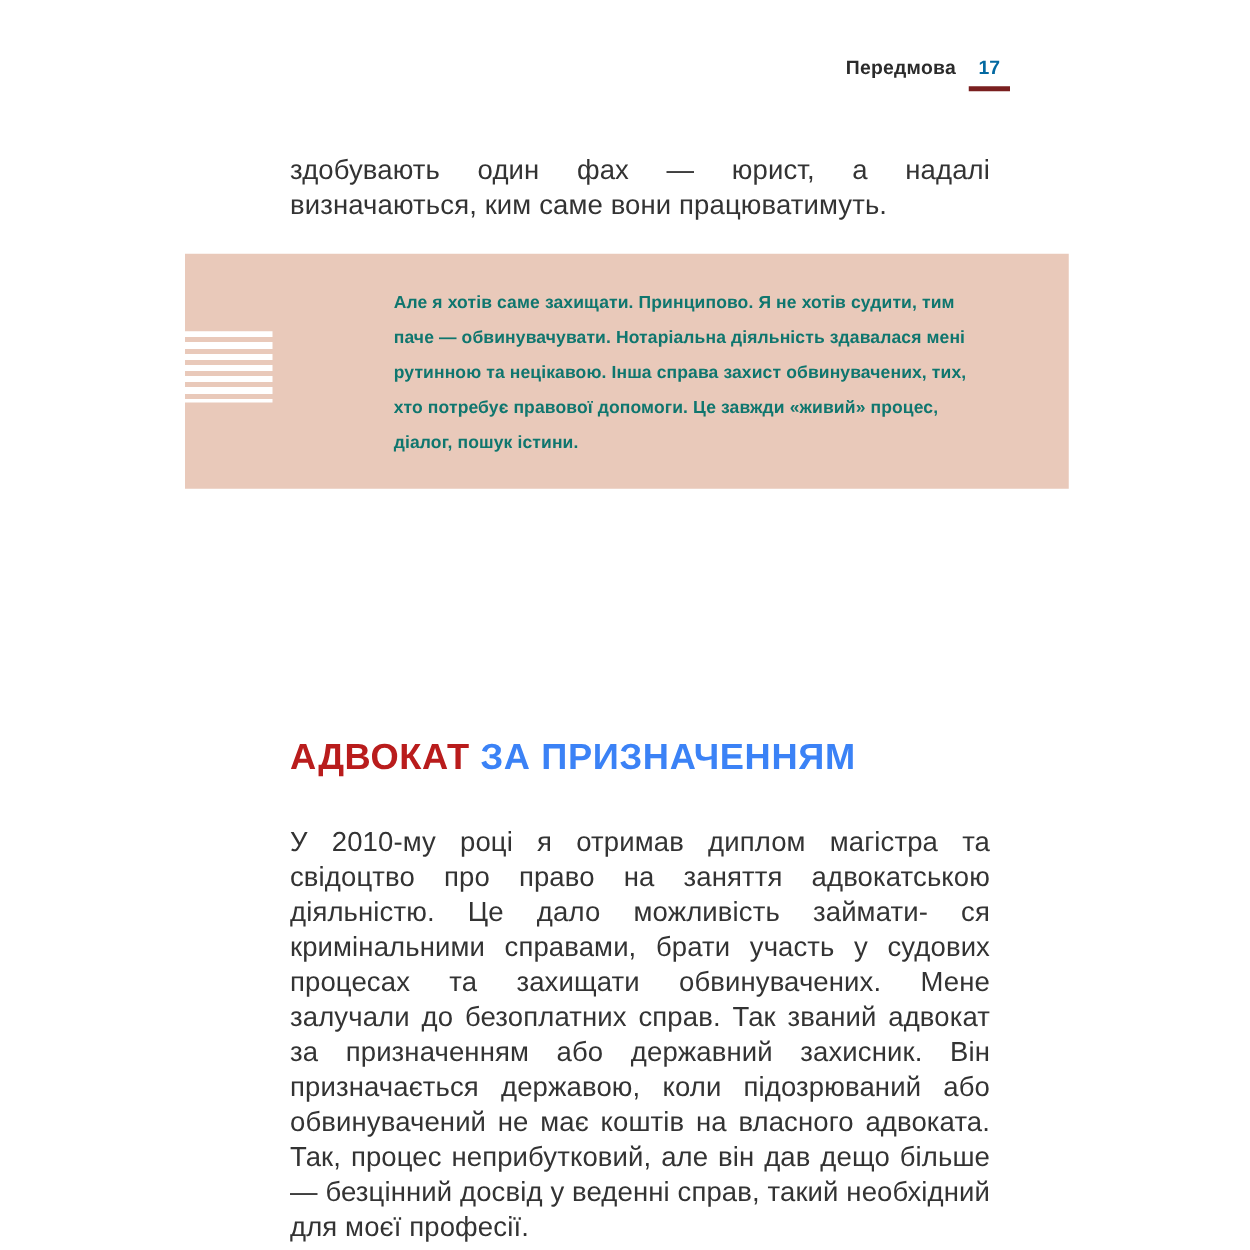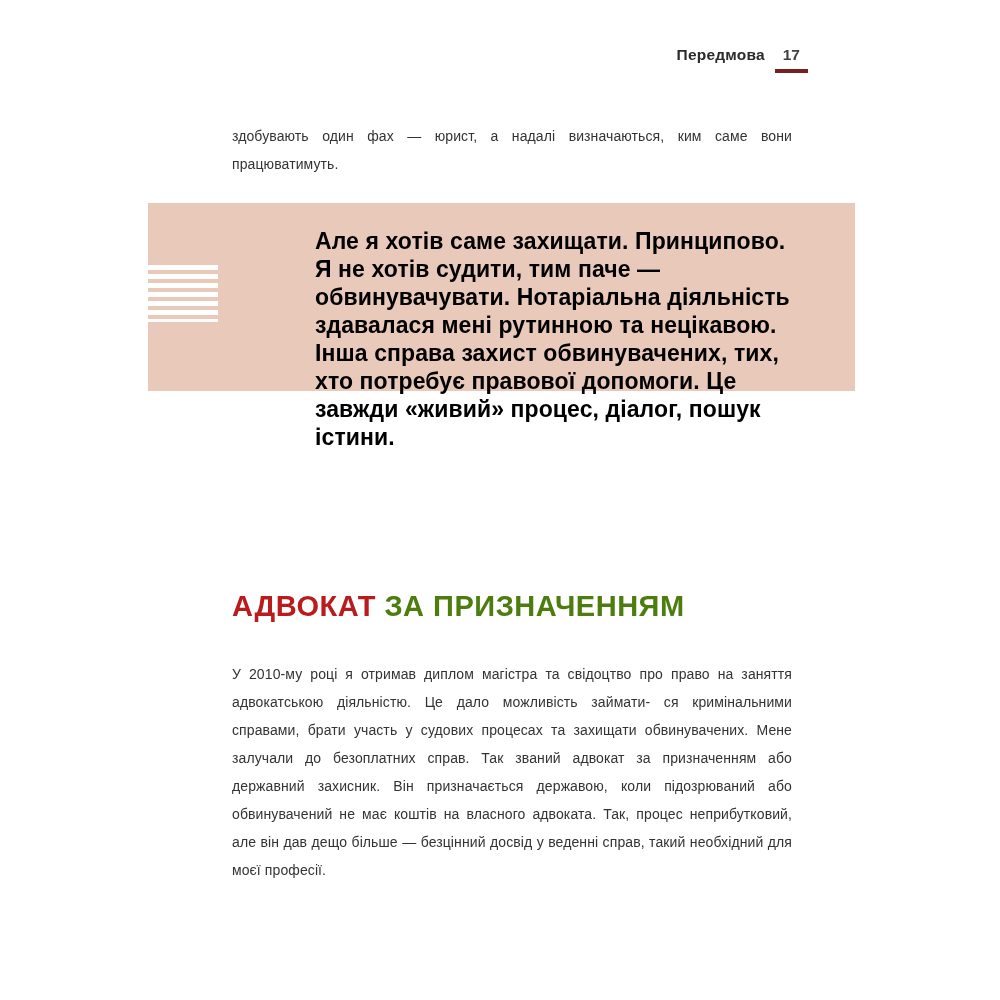--- a/index.html
+++ b/index.html
@@ -25,36 +25,36 @@
     font-weight: bold;
     color: #2b2b2b;
     white-space: nowrap;
   }
   .page-header .chapter { letter-spacing: 0.2px; }
   .pagenum-wrap {
     display: inline-block;
     position: relative;
     margin-left: 18px;
   }
-  .pagenum { color: #404040; }
+  .pagenum { color: #0369a1; }
   .header-rule {
     position: absolute;
     left: -8px;
     right: -8px;
     bottom: -9px;
     height: 4px;
     background: #7a1f1f;
   }
 
   
   .body-col {
     position: absolute;
     left: 232px;
     width: 560px;
-    font-size: 14px;
+    font-size: 22px;
     line-height: 28px;
     text-align: justify;
     color: #333333;
     letter-spacing: 0.1px;
   }
   .para-intro  { top: 122px; }
   .para-study  { top: 418px; }
   .para-diploma{ top: 660px; }
 
   
@@ -76,40 +76,40 @@
       to bottom,
       #ffffff 0px, #ffffff 5px,
       rgba(255,255,255,0) 5px, rgba(255,255,255,0) 9px
     );
   }
   .quote-text {
     position: absolute;
     left: 167px;
     top: 24px;
     width: 483px;
-    font-size: 23px;
+    font-size: 14px;
     line-height: 28px;
     font-weight: bold;
-    color: #000000;
+    color: #0f766e;
     text-align: left;
     letter-spacing: 0.1px;
   }
 
   
   .section-heading {
     position: absolute;
     left: 232px;
     top: 590px;
     font-size: 29px;
     font-weight: bold;
     letter-spacing: 0.5px;
     white-space: nowrap;
   }
   .section-heading .hd-black { color: #b91c1c; }
-  .section-heading .hd-red   { color: #4d7c0f; }
+  .section-heading .hd-red   { color: #3b82f6; }
 </style>
 </head>
 <body>
 
 <div class="page">
 
   <header class="page-header">
     <span class="chapter">Передмова</span><span class="pagenum-wrap"><span class="pagenum">17</span><span class="header-rule"></span></span>
   </header>
 

